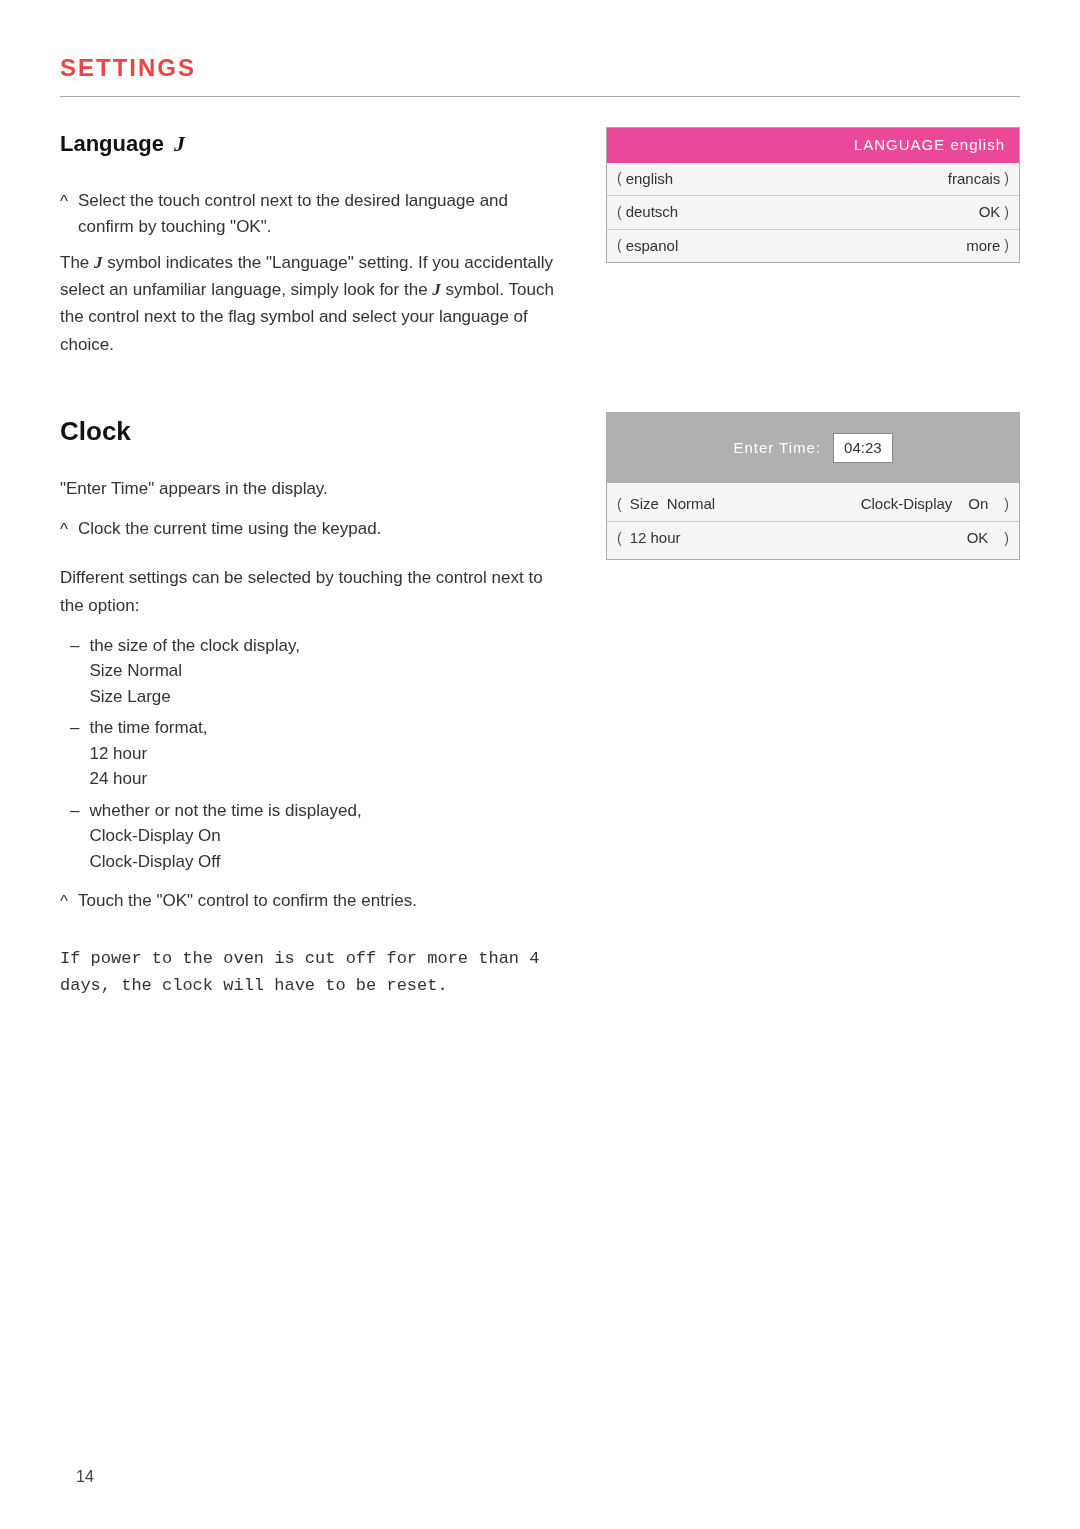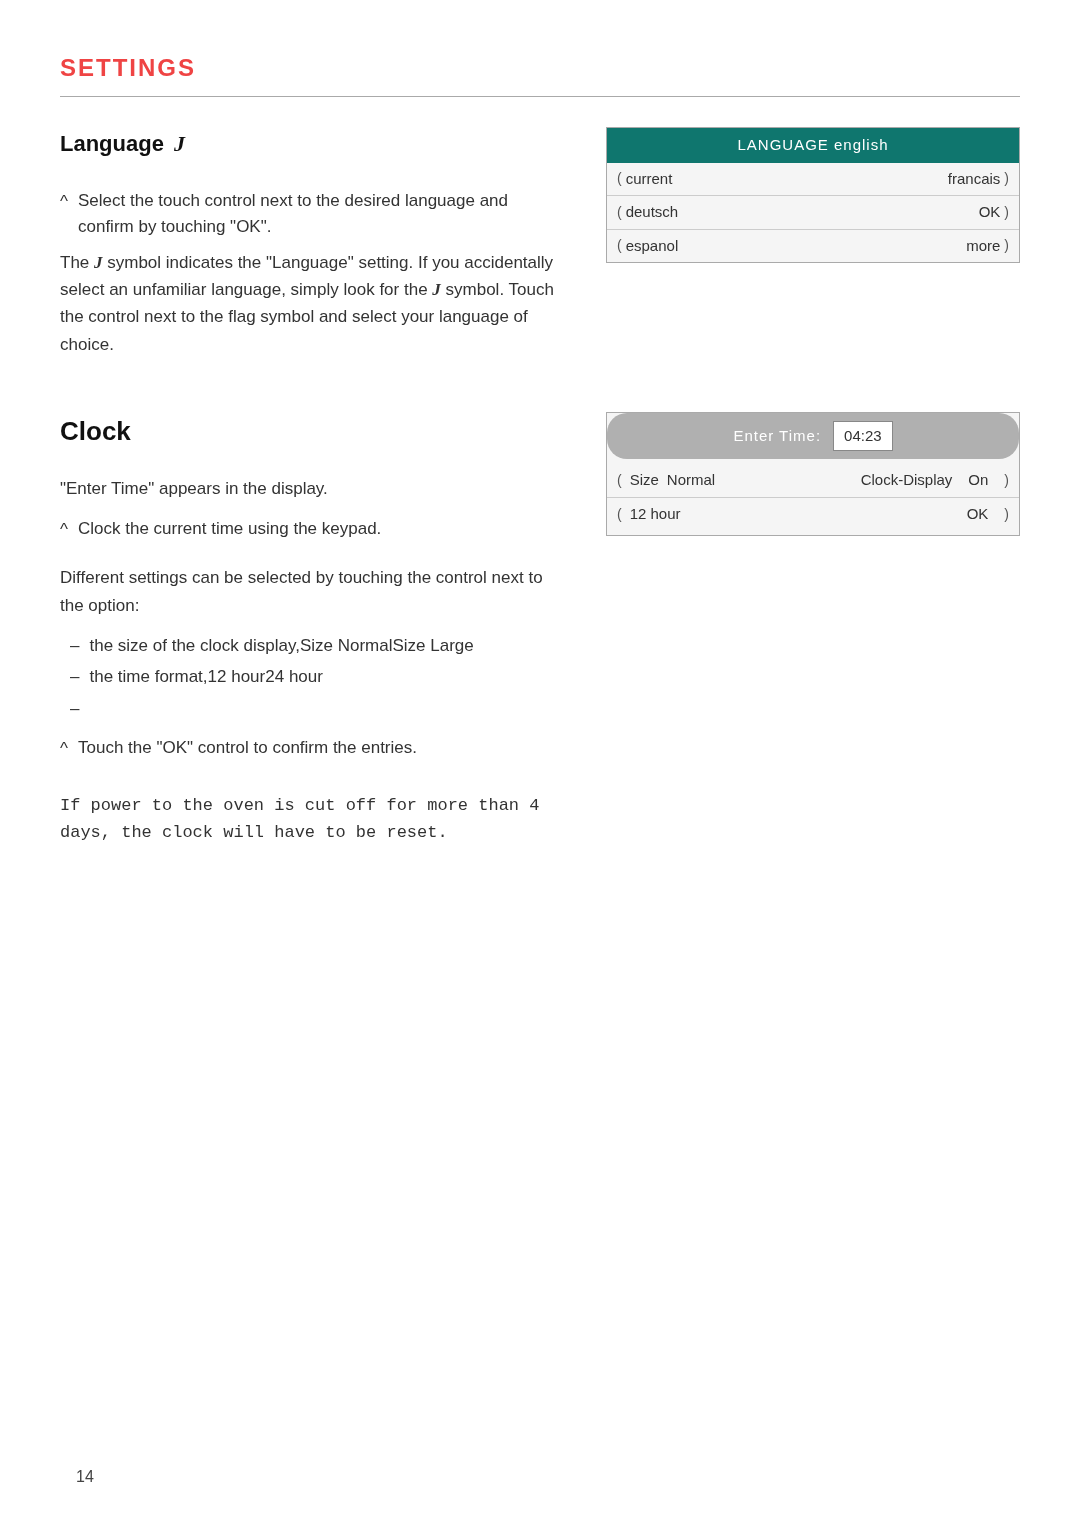--- a/index.html
+++ b/index.html
@@ -79,23 +79,23 @@
 
     
     .display-box {
       border: 1px solid #aaa;
       background: #f5f5f5;
       font-size: 15px;
       min-width: 320px;
     }
 
     .display-box-header {
-      background: #0f766e;
+      background: #ec4899;
       color: #fff;
-      text-align: center;
+      text-align: right;
       padding: 6px 14px;
       font-size: 15px;
       letter-spacing: 1px;
     }
 
     .display-box-row {
       display: flex;
       justify-content: space-between;
       align-items: center;
       padding: 5px 10px;
@@ -130,23 +130,22 @@
       background: #f5f5f5;
       font-size: 15px;
       min-width: 320px;
     }
 
     .clock-header-row {
       background: #b0b0b0;
       display: flex;
       align-items: center;
       justify-content: center;
-      padding: 8px 14px;
+      padding: 20px 14px;
       gap: 12px;
-      border-radius: 20px;
     }
 
     .clock-header-label {
       color: #fff;
       font-size: 15px;
       letter-spacing: 1px;
     }
 
     .clock-time-box {
       background: #fff;
@@ -197,21 +196,21 @@
       line-height: 1.5;
       margin-bottom: 6px;
     }
 
     .dash-list li .dash {
       flex-shrink: 0;
     }
 
     .dash-list li .dash-content {
       display: flex;
-      flex-direction: row;
+      flex-direction: column;
     }
 
     .page-number {
       position: absolute;
       bottom: 40px;
       left: 76px;
       font-size: 16px;
       color: #444;
     }
   </style>
@@ -239,21 +238,21 @@
         The <span style="font-family: serif; font-style: italic; font-weight: bold;">J</span> symbol indicates the "Language" setting. If you accidentally select an unfamiliar language, simply look for the <span style="font-family: serif; font-style: italic; font-weight: bold;">J</span> symbol. Touch the control next to the flag symbol and select your language of choice.
       </p>
     </div>
 
     <div class="right-col">
       <div class="display-box">
         <div class="display-box-header">LANGUAGE  english</div>
         <div class="display-box-row">
           <div class="left-item">
             <span class="paren">(</span>
-            <span>current</span>
+            <span>english</span>
           </div>
           <div class="right-item">
             <span>francais</span>
             <span class="paren">)</span>
           </div>
         </div>
         <div class="display-box-row">
           <div class="left-item">
             <span class="paren">(</span>
             <span>deutsch</span>
@@ -304,20 +303,25 @@
         <li>
           <span class="dash">–</span>
           <span class="dash-content">
             <span>the time format,</span>
             <span>12 hour</span>
             <span>24 hour</span>
           </span>
         </li>
         <li>
           <span class="dash">–</span>
+          <span class="dash-content">
+            <span>whether or not the time is displayed,</span>
+            <span>Clock-Display On</span>
+            <span>Clock-Display Off</span>
+          </span>
         </li>
       </ul>
 
       <div class="bullet-item">
         <span class="bullet-caret">^</span>
         <span>Touch the "OK" control to confirm the entries.</span>
       </div>
 
       <p class="body-text" style="margin-top: 30px; font-family: Liberation Mono, monospace;">If power to the oven is cut off for more than 4 days, the clock will have to be reset.</p>
     </div>

